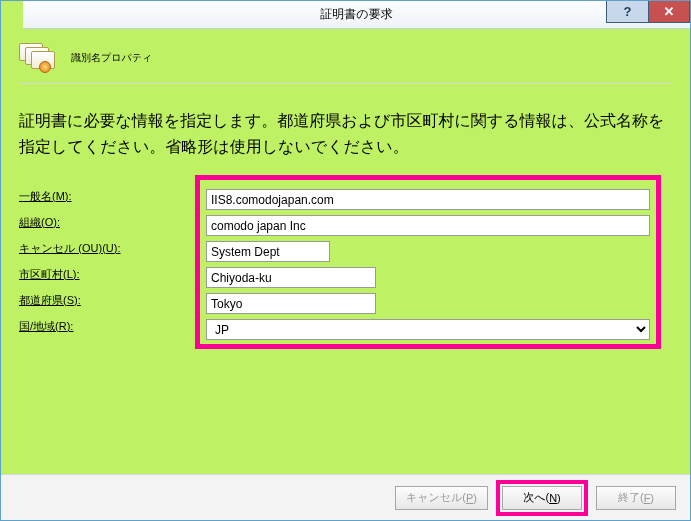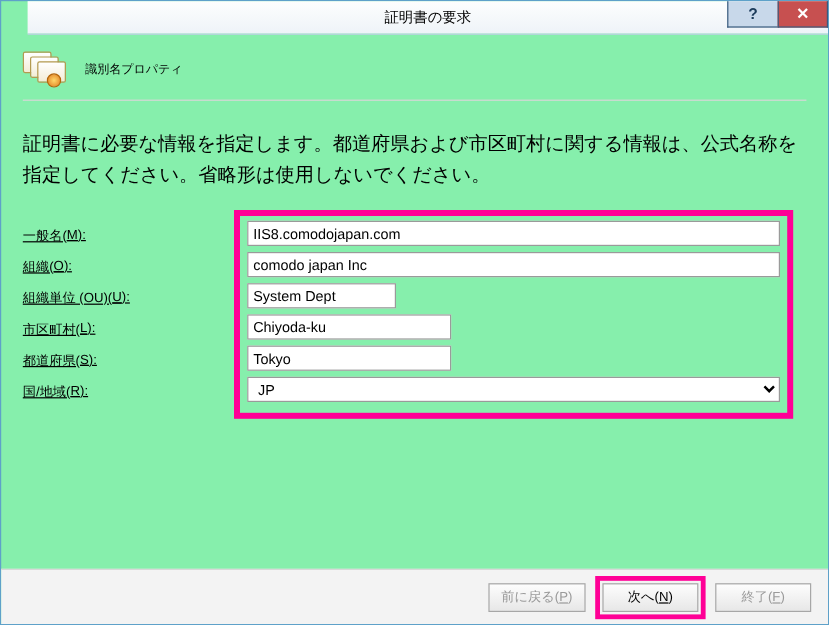--- a/index.html
+++ b/index.html
@@ -1,17 +1,17 @@
 <!DOCTYPE html>
 <html><head>
 <meta charset="utf-8">
 <style>
   * { box-sizing: border-box; margin: 0; padding: 0; }
   html, body { width: 691px; height: 521px; font-family: "Meiryo UI", "MS UI Gothic", "Segoe UI", sans-serif; font-size: 12px; background: #fff; overflow: hidden; }
-  .window { width: 691px; height: 521px; background: #86efac; border: 1px solid #5ea1c9; position: relative; padding-left: 22px; }
+  .window { width: 691px; height: 521px; background: #bef264; border: 1px solid #5ea1c9; position: relative; padding-left: 22px; }
   .titlebar { height: 28px; background: linear-gradient(#fdfefe,#eef3f8); border-bottom: 1px solid #bcd2e3; display: flex; align-items: center; position: relative; }
   .titlebar .title { flex: 1; text-align: center; font-size: 12px; color: #000; }
   .titlebar .controls { position: absolute; right: 0; top: 0; display: flex; height: 22px; }
   .tb-btn { width: 42px; height: 22px; border: 1px solid #3a5b7d; border-top: none; display: flex; align-items: center; justify-content: center; font-size: 13px; font-weight: bold; cursor: pointer; }
   .tb-help { background: #c8d8ea; color: #1a3a5a; border-right: none; }
   .tb-close { background: #c75050; color: #fff; }
   .content { position: absolute; top: 28px; left: 0; right: 0; bottom: 0; padding: 14px 18px 50px 18px; }
   .header { display: flex; align-items: center; gap: 14px; margin-bottom: 10px; }
   .cert-icon { width: 38px; height: 30px; position: relative; }
   .cert-icon .sheet { position: absolute; width: 24px; height: 18px; border: 1px solid #b39a50; background: linear-gradient(#fff,#f3ecd6); border-radius: 2px; }
@@ -20,21 +20,21 @@
   .cert-icon .s3 { top: 8px; left: 12px; }
   .cert-icon .seal { position: absolute; left: 20px; top: 18px; width: 12px; height: 12px; background: radial-gradient(#ffd76a,#e07b1e); border-radius: 50%; border: 1px solid #b3660c; }
   .header h1 { font-size: 10px; font-weight: normal; color: #000; }
   .hr { border: none; border-top: 1px solid #d8d8d8; margin: 8px 0 24px 0; }
   .desc { font-size: 16px; color: #000; line-height: 1.6; margin-bottom: 16px; }
   .form-area { display: flex; gap: 0; }
   .labels { width: 176px; padding-top: 8px; }
   .labels .row { height: 26px; display: flex; align-items: center; font-size: 11px; text-decoration: underline; }
   .labels .row .u { text-decoration: underline; }
   .highlight-box { border: 5px solid #ff0096; padding: 4px 6px; width: 466px; }
-  .inputs .irow { height: 26px; display: flex; align-items: flex-start; }
+  .inputs .irow { height: 26px; display: flex; align-items: flex-end; }
   select, input.tf { height: 21px; border: 1px solid #9a9a9a; font-size: 12px; padding: 1px 4px; font-family: inherit; background: #fff; }
   .w-full { width: 448px; }
   .w-med { width: 170px; }
   .w-sm  { width: 124px; }
   .footer { position: absolute; left: 0; right: 0; bottom: 0; height: 46px; border-top: 1px solid #d8d8d8; display: flex; align-items: center; justify-content: flex-end; gap: 8px; padding-right: 14px; background: #f3f3f3; }
   .btn { height: 24px; min-width: 80px; padding: 0 10px; border: 1px solid #a7a7a7; background: linear-gradient(#fdfdfd,#e7e7e7); font-size: 11px; cursor: pointer; display: inline-flex; align-items: center; justify-content: center; }
   .btn[disabled] { color: #9a9a9a; cursor: default; }
   .btn .u { text-decoration: underline; }
   .next-wrap { border: 4px solid #ff0096; padding: 2px; }
 </style>
@@ -70,21 +70,21 @@
             <span>一般名(</span>
             <span class="u">M</span>
             <span>):</span>
           </div>
         <div class="row">
             <span>組織(</span>
             <span class="u">O</span>
             <span>):</span>
           </div>
         <div class="row">
-            <span>組織単位 (OU)(</span>
+            <span>キャンセル (OU)(</span>
             <span class="u">U</span>
             <span>):</span>
           </div>
         <div class="row">
             <span>市区町村(</span>
             <span class="u">L</span>
             <span>):</span>
           </div>
         <div class="row">
             <span>都道府県(</span>
@@ -118,21 +118,21 @@
           <div class="irow">
               <select class="w-full"><option>JP</option></select>
             </div>
         </div>
       </div>
     </div>
   </div>
 
   <div class="footer">
     <button class="btn" disabled="">
-        <span>前に戻る(</span>
+        <span>キャンセル(</span>
         <span class="u">P</span>
         <span>)</span>
       </button>
     <span class="next-wrap">
       <button class="btn">
           <span>次へ(</span>
           <span class="u">N</span>
           <span>)</span>
         </button>
     </span>

